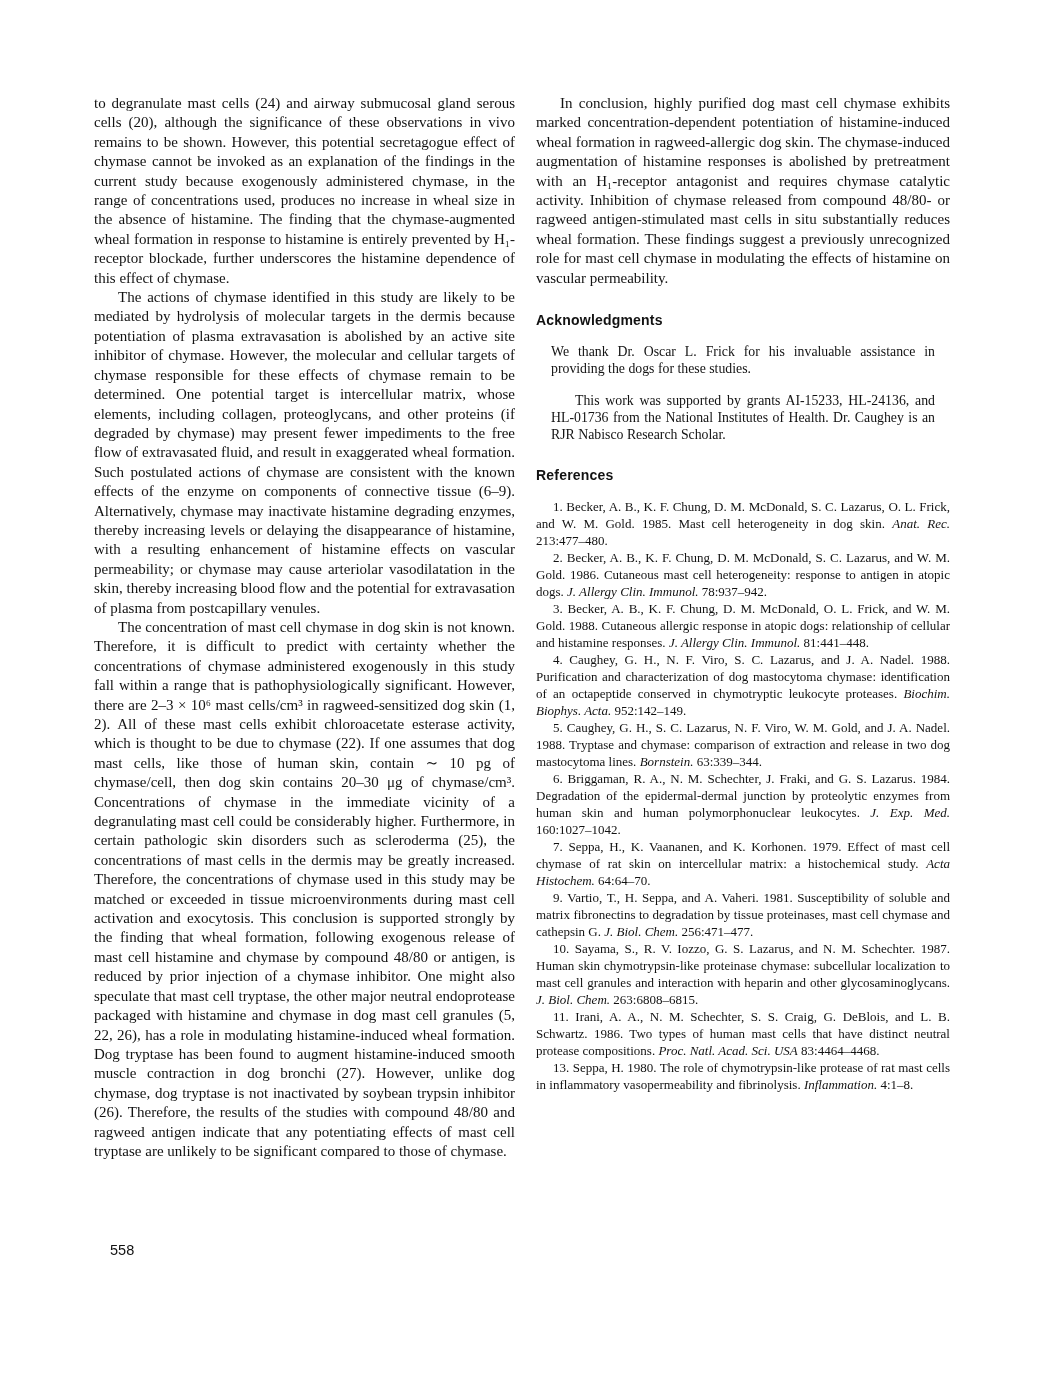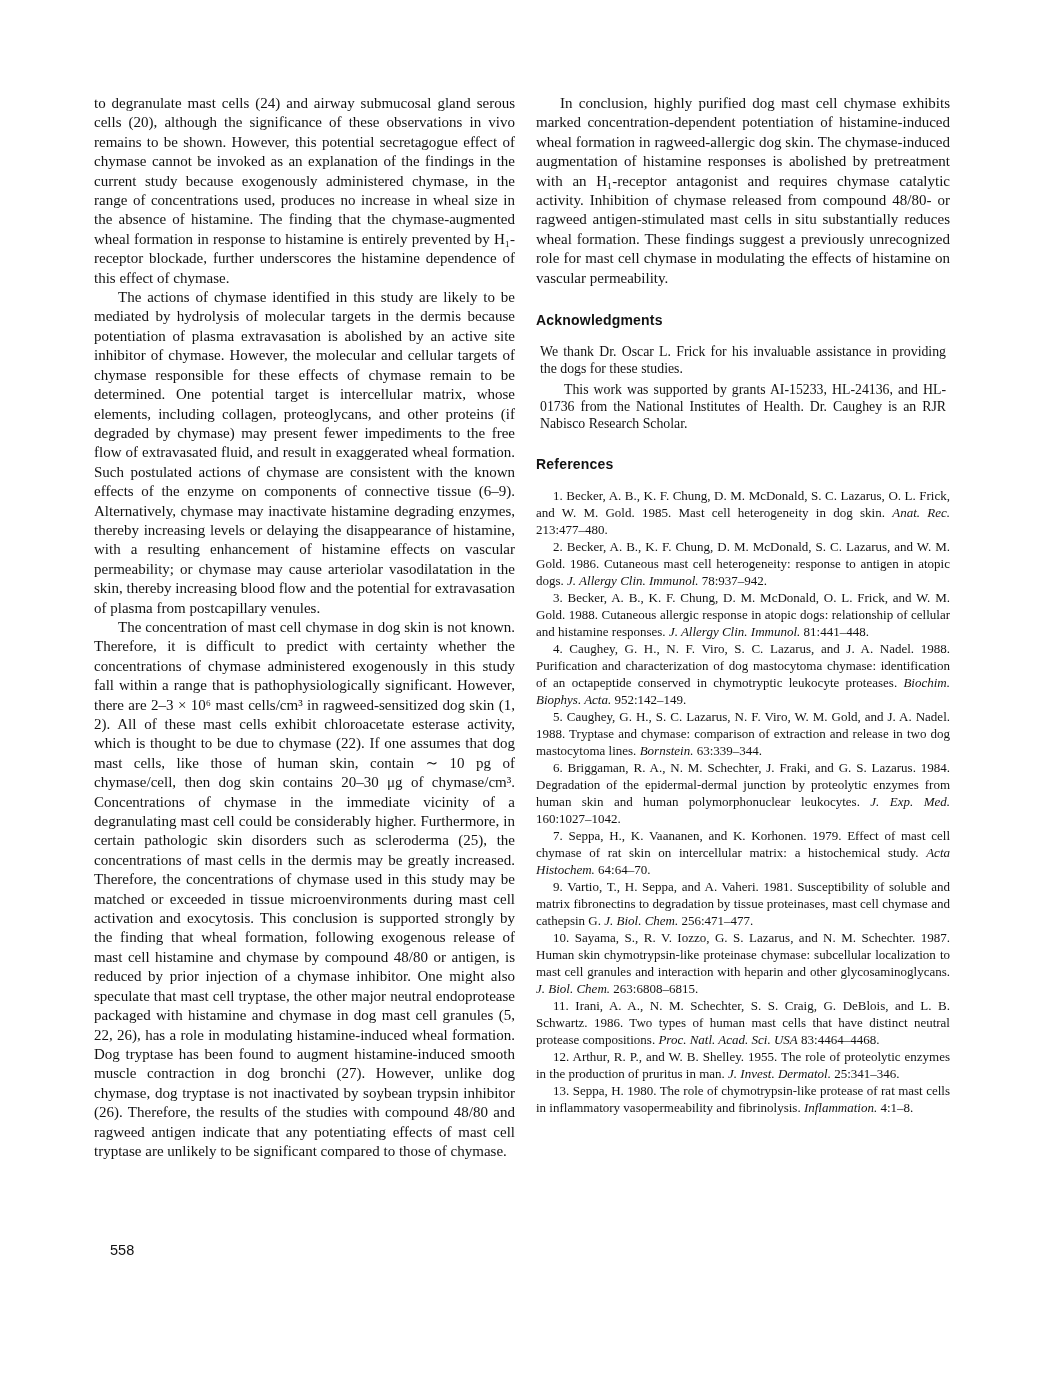--- a/index.html
+++ b/index.html
@@ -29,21 +29,21 @@
     margin: 0;
     text-align: justify;
     text-indent: 24px;
     font-size: 15px;
     line-height: 19.4px;
     hyphens: auto;
     -webkit-hyphens: auto;
   }
   .flush { text-indent: 0; }
   .small-para {
-    margin: 4px;
+    margin: 15px;
     text-align: justify;
     text-indent: 24px;
     font-size: 13.8px;
     line-height: 17px;
     hyphens: auto;
     -webkit-hyphens: auto;
   }
   .small-para.flush { text-indent: 0; }
   .section-heading {
     font-family: "Liberation Sans", sans-serif;
@@ -109,21 +109,20 @@
           <p class="ref"><span>1. Becker, A. B., K. F. Chung, D. M. McDonald, S. C. Lazarus, O. L. Frick, and W. M. Gold. 1985. Mast cell heterogeneity in dog skin. </span><i>Anat. Rec.</i><span> 213:477–480.</span></p>
           <p class="ref"><span>2. Becker, A. B., K. F. Chung, D. M. McDonald, S. C. Lazarus, and W. M. Gold. 1986. Cutaneous mast cell heterogeneity: response to antigen in atopic dogs. </span><i>J. Allergy Clin. Immunol.</i><span> 78:937–942.</span></p>
           <p class="ref"><span>3. Becker, A. B., K. F. Chung, D. M. McDonald, O. L. Frick, and W. M. Gold. 1988. Cutaneous allergic response in atopic dogs: relationship of cellular and histamine responses. </span><i>J. Allergy Clin. Immunol.</i><span> 81:441–448.</span></p>
           <p class="ref"><span>4. Caughey, G. H., N. F. Viro, S. C. Lazarus, and J. A. Nadel. 1988. Purification and characterization of dog mastocytoma chymase: identification of an octapeptide conserved in chymotryptic leukocyte proteases. </span><i>Biochim. Biophys. Acta.</i><span> 952:142–149.</span></p>
           <p class="ref"><span>5. Caughey, G. H., S. C. Lazarus, N. F. Viro, W. M. Gold, and J. A. Nadel. 1988. Tryptase and chymase: comparison of extraction and release in two dog mastocytoma lines. </span><i>Bornstein.</i><span> 63:339–344.</span></p>
           <p class="ref"><span>6. Briggaman, R. A., N. M. Schechter, J. Fraki, and G. S. Lazarus. 1984. Degradation of the epidermal-dermal junction by proteolytic enzymes from human skin and human polymorphonuclear leukocytes. </span><i>J. Exp. Med.</i><span> 160:1027–1042.</span></p>
           <p class="ref"><span>7. Seppa, H., K. Vaananen, and K. Korhonen. 1979. Effect of mast cell chymase of rat skin on intercellular matrix: a histochemical study. </span><i>Acta Histochem.</i><span> 64:64–70.</span></p>
           <p class="ref"><span>9. Vartio, T., H. Seppa, and A. Vaheri. 1981. Susceptibility of soluble and matrix fibronectins to degradation by tissue proteinases, mast cell chymase and cathepsin G. </span><i>J. Biol. Chem.</i><span> 256:471–477.</span></p>
           <p class="ref"><span>10. Sayama, S., R. V. Iozzo, G. S. Lazarus, and N. M. Schechter. 1987. Human skin chymotrypsin-like proteinase chymase: subcellular localization to mast cell granules and interaction with heparin and other glycosaminoglycans. </span><i>J. Biol. Chem.</i><span> 263:6808–6815.</span></p>
           <p class="ref"><span>11. Irani, A. A., N. M. Schechter, S. S. Craig, G. DeBlois, and L. B. Schwartz. 1986. Two types of human mast cells that have distinct neutral protease compositions. </span><i>Proc. Natl. Acad. Sci. USA</i><span> 83:4464–4468.</span></p>
-          <p class="ref"><span>12. Arthur, R. P., and W. B. Shelley. 1955. The role of proteolytic enzymes in the production of pruritus in man. </span><i>J. Invest. Dermatol.</i><span> 25:341–346.</span></p>
           <p class="ref"><span>13. Seppa, H. 1980. The role of chymotrypsin-like protease of rat mast cells in inflammatory vasopermeability and fibrinolysis. </span><i>Inflammation.</i><span> 4:1–8.</span></p>
         </div>
     </div>
 
   </div>
 
   <div class="footer">
     <span class="page-number">558</span>
   </div>
 

